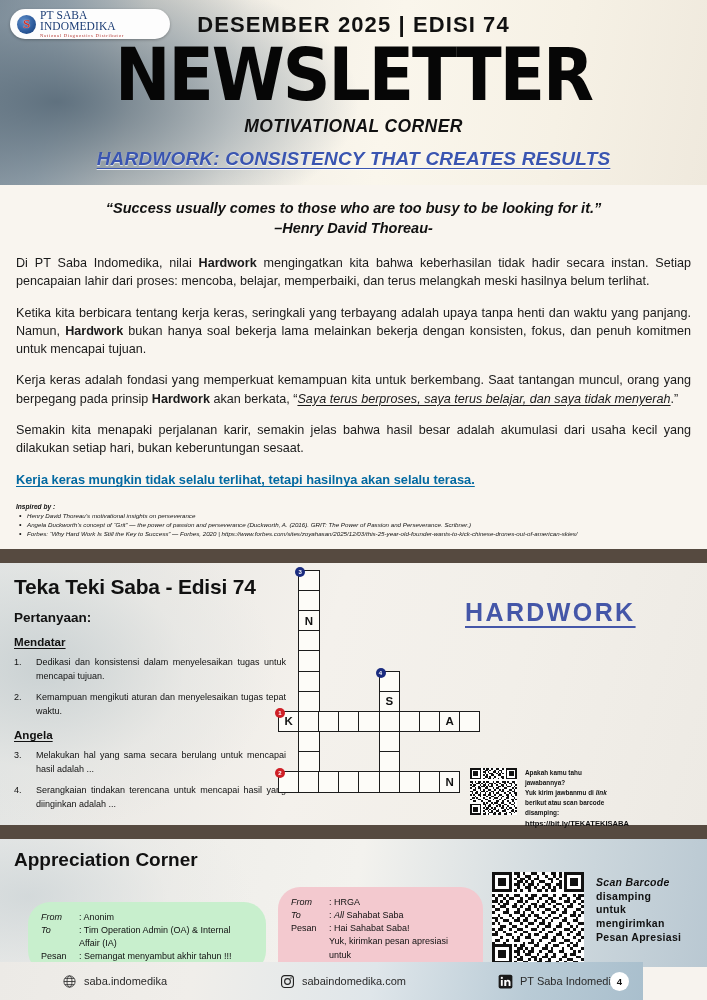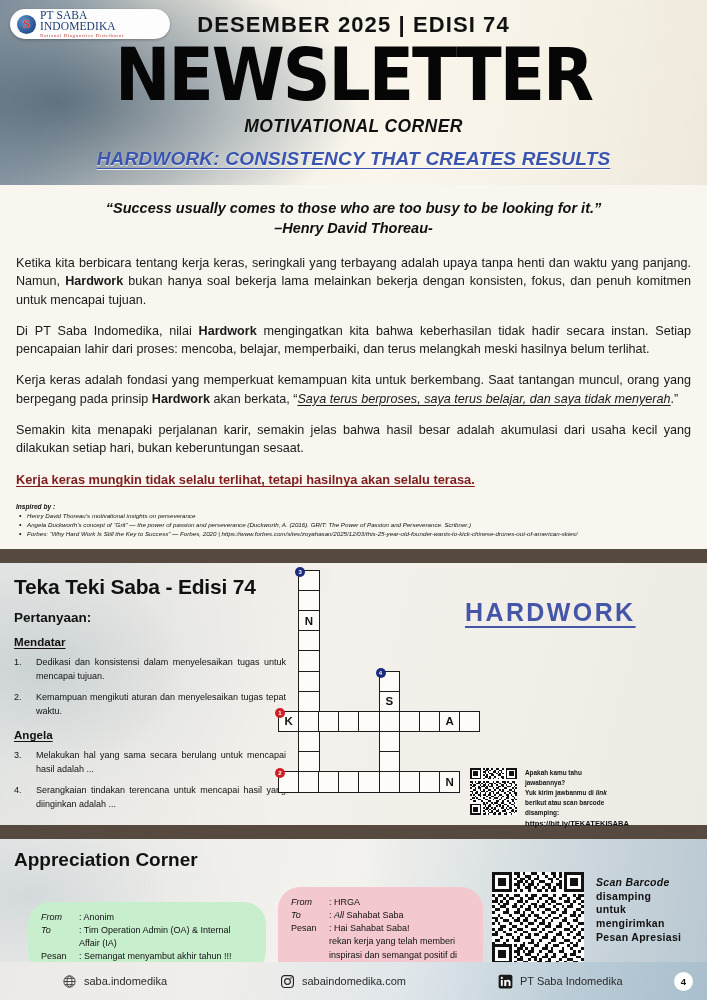--- a/index.html
+++ b/index.html
@@ -63,21 +63,21 @@
   .quote{ text-align:center; font-weight:bold; font-style:italic; font-size:14.5px; color:#111; line-height:1.35; }
   .quote .by{ display:block; }
   .article p{
     font-size:12.6px; line-height:1.45; color:#1a1a1a;
     text-align:justify; margin-top:13px;
   }
   .article p:first-of-type{ margin-top:16px; }
   .article b{ font-weight:bold; }
   .u-ital{ font-style:italic; text-decoration:underline; text-underline-offset:2px; }
   .closing{
-    font-size:12.8px; font-weight:bold; color:#7f1d1d; margin-top:15px;
+    font-size:12.8px; font-weight:bold; color:#0369a1; margin-top:15px;
     text-decoration:underline; text-underline-offset:2px;
   }
   .inspired{ margin-top:16px; }
   .inspired .hd{ font-size:6.6px; font-weight:bold; font-style:italic; color:#111; }
   .inspired ul{ list-style:none; margin-top:2px; }
   .inspired li{ font-size:6.2px; font-style:italic; color:#111; line-height:1.45; padding-left:11px; position:relative; }
   .inspired li::before{ content:"•"; position:absolute; left:3px; top:-1px; font-size:7px; }
 
   
   .divider{ height:14px; background:#564a40; }
@@ -146,21 +146,21 @@
   .kv .v .it{ font-style:italic; }
   .cont{ font-size:9px; color:#111; line-height:1.45; padding-left:38px; }
 
   .scan-block{ position:absolute; left:492px; top:872px; display:flex; gap:12px; align-items:flex-start; }
   .qr2{ width:92px; height:92px; flex:0 0 92px; }
   .scan-block .txt{ font-size:10.5px; font-weight:bold; line-height:1.3; color:#111; letter-spacing:.3px; padding-top:4px;}
   .scan-block .txt .it{ font-style:italic; }
 
   
   .footer{
-    position:absolute; left:0; bottom:0; width:707px; height:38px;
+    position:absolute; left:0; bottom:0; width:643px; height:38px;
     background:linear-gradient(100deg,#eceae6 0%, #f0eeea 30%, #dfe6ea 58%, #b9cbd6 82%, #a9bfcd 100%);
     display:flex; align-items:center;
   }
   .fitem{ display:flex; align-items:center; gap:7px; font-size:11px; color:#2a2a2a; position:absolute; }
   .f1{ left:62px; } .f2{ left:280px; } .f3{ left:498px; }
   .pagenum{
     position:absolute; right:14px; width:19px; height:19px; border-radius:50%;
     background:#fff; color:#111; font-size:9.5px; font-weight:bold;
     display:flex; align-items:center; justify-content:center;
   }
@@ -184,23 +184,23 @@
     <div class="sub-corner">MOTIVATIONAL CORNER</div>
     <div class="topic">HARDWORK: CONSISTENCY THAT CREATES RESULTS</div>
   </div>
 
   <div class="article">
     <div class="quote">
       <span>“Success usually comes to those who are too busy to be looking for it.”</span>
       <span class="by">–Henry David Thoreau-</span>
     </div>
 
+    <p><span>Di PT Saba Indomedika, nilai </span><b>Hardwork</b><span> mengingatkan kita bahwa keberhasilan tidak hadir secara instan. Setiap pencapaian lahir dari proses: mencoba, belajar, memperbaiki, dan terus melangkah meski hasilnya belum terlihat.</span></p>
+
     <p><span>Ketika kita berbicara tentang kerja keras, seringkali yang terbayang adalah upaya tanpa henti dan waktu yang panjang. Namun, </span><b>Hardwork</b><span> bukan hanya soal bekerja lama melainkan bekerja dengan konsisten, fokus, dan penuh komitmen untuk mencapai tujuan.</span></p>
-
-    <p><span>Di PT Saba Indomedika, nilai </span><b>Hardwork</b><span> mengingatkan kita bahwa keberhasilan tidak hadir secara instan. Setiap pencapaian lahir dari proses: mencoba, belajar, memperbaiki, dan terus melangkah meski hasilnya belum terlihat.</span></p>
 
     <p><span>Kerja keras adalah fondasi yang memperkuat kemampuan kita untuk berkembang. Saat tantangan muncul, orang yang berpegang pada prinsip </span><b>Hardwork</b><span> akan berkata, “</span><span class="u-ital">Saya terus berproses, saya terus belajar, dan saya tidak menyerah</span><span>.”</span></p>
 
     <p>Semakin kita menapaki perjalanan karir, semakin jelas bahwa hasil besar adalah akumulasi dari usaha kecil yang dilakukan setiap hari, bukan keberuntungan sesaat.</p>
 
     <div class="closing">Kerja keras mungkin tidak selalu terlihat, tetapi hasilnya akan selalu terasa.</div>
 
     <div class="inspired">
       <div class="hd">Inspired by :</div>
       <ul>
@@ -605,20 +605,21 @@
         <div class="v">: HRGA</div>
       </div>
       <div class="kv">
         <div class="k it">To</div>
         <div class="v">: <span class="it">All</span><span> Sahabat Saba</span></div>
       </div>
       <div class="kv">
         <div class="k">Pesan</div>
         <div class="v">: Hai Sahabat Saba!</div>
       </div>
+      <div class="cont">Yuk, kirimkan pesan apresiasi untuk</div>
       <div class="cont">rekan kerja yang telah memberi</div>
       <div class="cont">inspirasi dan semangat positif di tempat</div>
 
     </div>
   </div>
 
   <div class="scan-block">
     <svg class="qr2" viewBox="0 0 33 33" shape-rendering="crispEdges">
       <rect width="33" height="33" fill="#fff"></rect>
       <g fill="#111">

